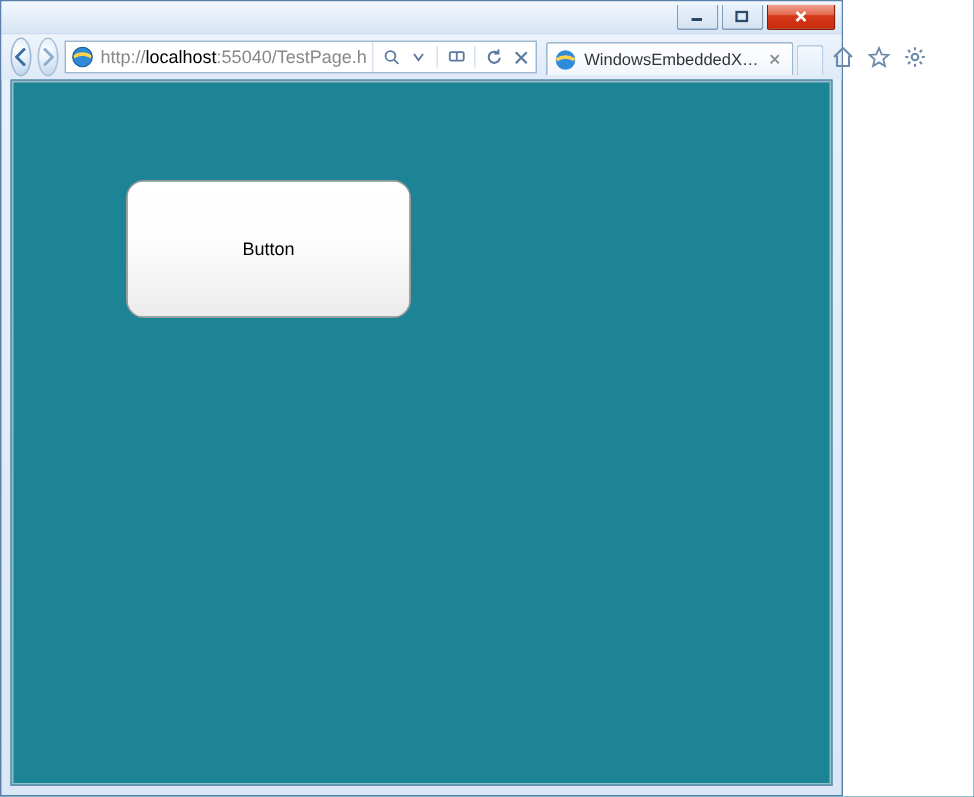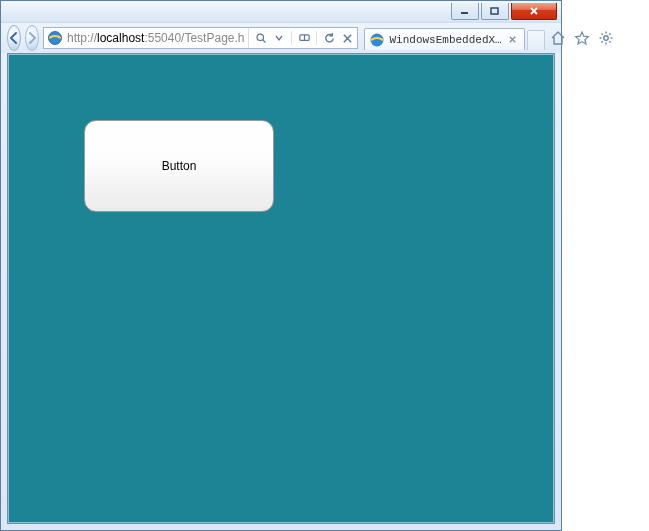--- a/index.html
+++ b/index.html
@@ -99,21 +99,20 @@
       max-width: 170px;
       background: linear-gradient(to bottom, #ffffff, #f1f6fc);
       border: 1px solid #9fb8d2;
       border-bottom: none;
       display: flex; align-items: center;
       padding: 0 4px;
       gap: 4px;
       font-size: 11px;
       color: #333;
       border-radius: 2px 2px 0 0;
-      font-family: Liberation Mono, monospace;
     }
     .tab .tab-title { flex: 1; overflow: hidden; text-overflow: ellipsis; white-space: nowrap; }
     .tab-close { width:14px; height:14px; display:flex; align-items:center; justify-content:center; color:#7a7a7a;}
     .newtab {
       width: 18px; height: 20px;
       border: 1px solid #b9cde2; border-bottom: none;
       background: linear-gradient(to bottom,#f3f8fd,#e3edf8);
       margin-left: 2px;
       border-radius: 2px 2px 0 0;
     }

